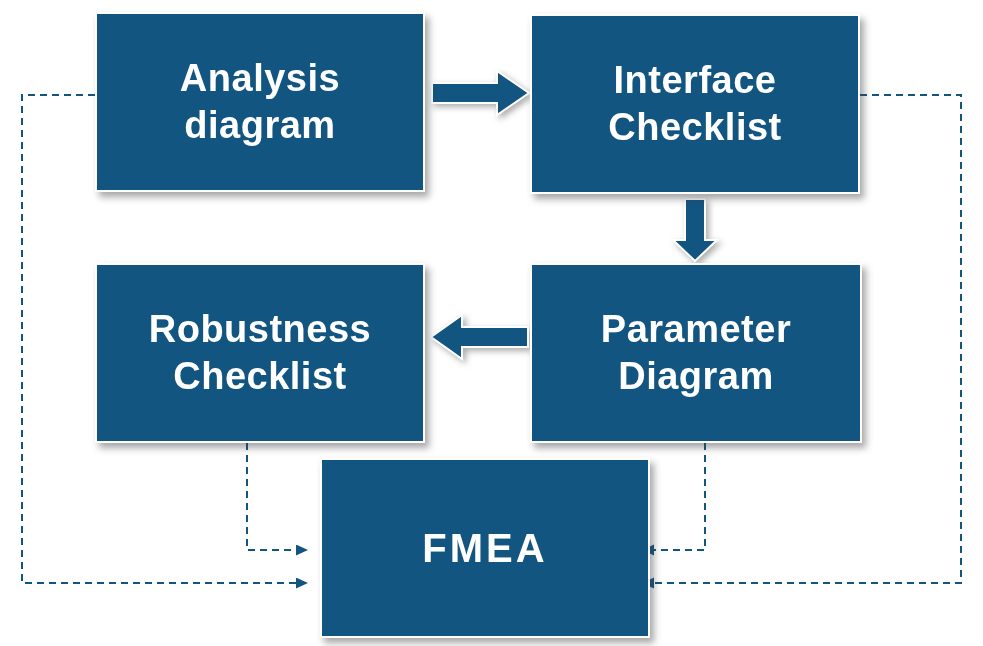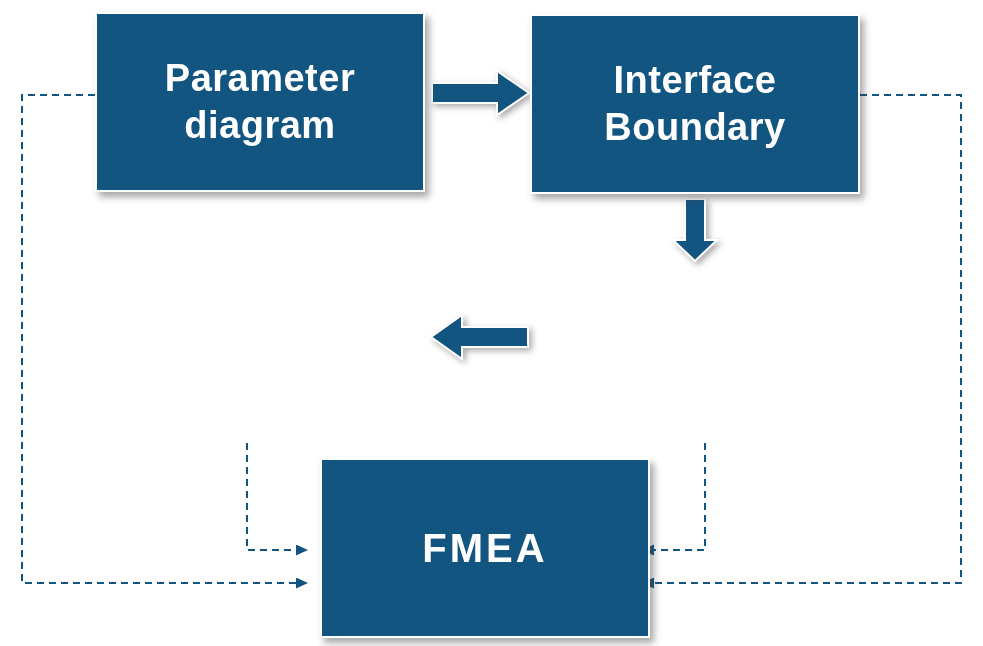--- a/index.html
+++ b/index.html
@@ -77,28 +77,36 @@
     <polyline class="dashed" points="860,95 961,95 961,583 644,583" marker-end="url(#arrow)"></polyline>
     <polyline class="dashed" points="247,443 247,550 306,550" marker-end="url(#arrow)"></polyline>
     <polyline class="dashed" points="705,443 705,550 644,550" marker-end="url(#arrow)"></polyline>
 
     <polygon class="block-arrow" points="432,83 497,83 497,71 529,93 497,115 497,103 432,103"></polygon>
     <polygon class="block-arrow" points="685,199 705,199 705,240 717,240 695,261 673,240 685,240"></polygon>
     <polygon class="block-arrow" points="528,327 462,327 462,315 431,337 462,359 462,347 528,347"></polygon>
   </svg>
 
   <div class="node" id="node-boundary" style="left:95px; top:12px; width:330px; height:180px;">
-    <span class="label">Parameter
+    <span class="label">Analysis
 diagram</span>
   </div>
 
   <div class="node" id="node-interface" style="left:530px; top:14px; width:330px; height:180px;">
     <span class="label">Interface
-Boundary</span>
+Checklist</span>
   </div>
 
+  <div class="node" id="node-robustness" style="left:95px; top:263px; width:330px; height:180px;">
+    <span class="label">Robustness
+Checklist</span>
+  </div>
 
+  <div class="node" id="node-parameter" style="left:530px; top:263px; width:332px; height:180px;">
+    <span class="label">Parameter
+Diagram</span>
+  </div>
 
   <div class="node" id="node-fmea" style="left:320px; top:458px; width:330px; height:180px;">
     <span class="label">FMEA</span>
   </div>
 
 </div>
 
 </body></html>

